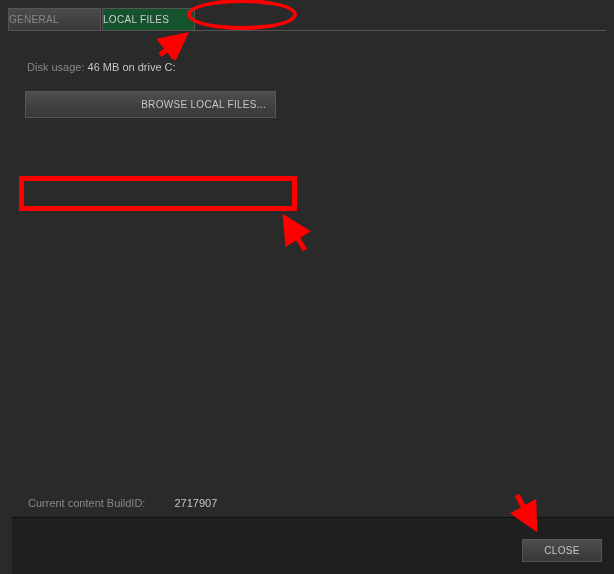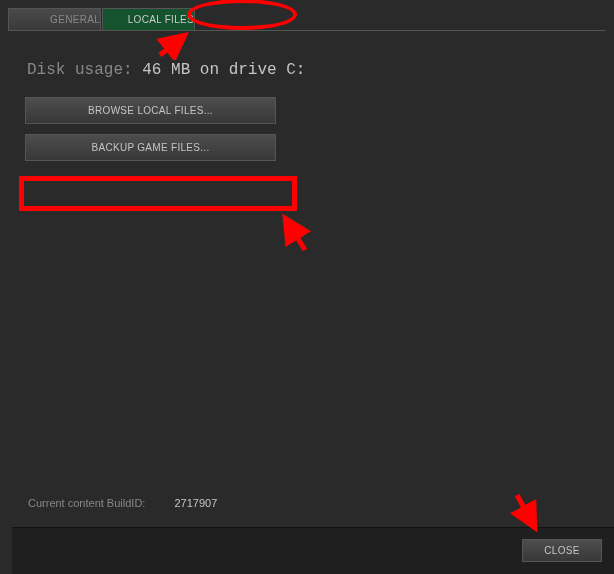--- a/index.html
+++ b/index.html
@@ -20,74 +20,73 @@
     .tabs {
       display: flex;
       margin: 8px 8px 0 8px;
       border-bottom: 1px solid #555;
     }
     .tab {
       background: linear-gradient(to bottom, #4a4a4a, #3a3a3a);
       color: #888;
       padding: 5px 0;
       width: 93px;
-      text-align: right;
+      text-align: left;
       font-size: 10px;
       cursor: pointer;
       margin-right: 1px;
       border: 1px solid #555;
       border-bottom: none;
       letter-spacing: 0.3px;
     }
     .tab.active {
       background: #14532d;
       color: #ccc;
       position: relative;
       z-index: 2;
     }
     .content-area {
       padding: 15px 25px;
     }
     .disk-usage {
       margin: 15px 0 18px 2px;
-      font-size: 16px;
-      font-family: Liberation Mono, monospace;
+      font-size: 11px;
     }
     .disk-value {
       color: #c5c5c5;
     }
     .action-button {
       background: linear-gradient(to bottom, #4d4d4d, #383838);
       border: 1px solid #555;
       color: #c5c5c5;
       padding: 7px 9px;
       width: 251px;
       margin-bottom: 10px;
       font-size: 10px;
-      text-align: center;
+      text-align: right;
       cursor: pointer;
       letter-spacing: 0.3px;
       display: block;
     }
     .build-info {
       position: absolute;
       bottom: 65px;
       left: 28px;
       font-size: 11px;
     }
     .build-value {
       color: #c5c5c5;
       margin-left: 26px;
     }
     .footer {
       position: absolute;
       bottom: 0;
       left: 12px;
       right: 0;
-      height: 47px;
+      height: 57px;
       background: #1f1f1f;
       border-top: 1px solid #111;
     }
     .close-button {
       position: absolute;
       right: 12px;
       bottom: 12px;
       background: linear-gradient(to bottom, #4d4d4d, #383838);
       border: 1px solid #555;
       color: #c5c5c5;
@@ -125,21 +124,20 @@
   <div class="tab">GENERAL</div>
   <div class="tab active">LOCAL FILES</div>
 </div>
 
 <div class="content-area">
   <div class="disk-usage">
     <span>Disk usage: </span><span class="disk-value">46 MB on drive C:</span>
   </div>
 
   <button class="action-button">BROWSE LOCAL FILES...</button>
-  <button class="action-button">BACKUP GAME FILES...</button>
 </div>
 
 <div class="build-info">
   <span>Current content BuildID: </span><span class="build-value">2717907</span>
 </div>
 
 <div class="footer">
   <button class="close-button">CLOSE</button>
 </div>
 

